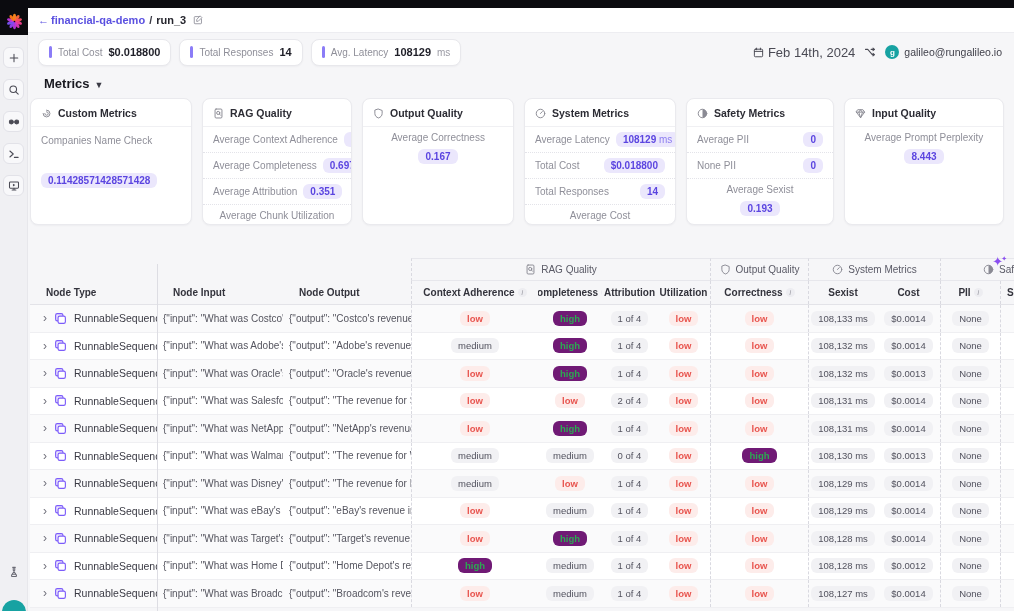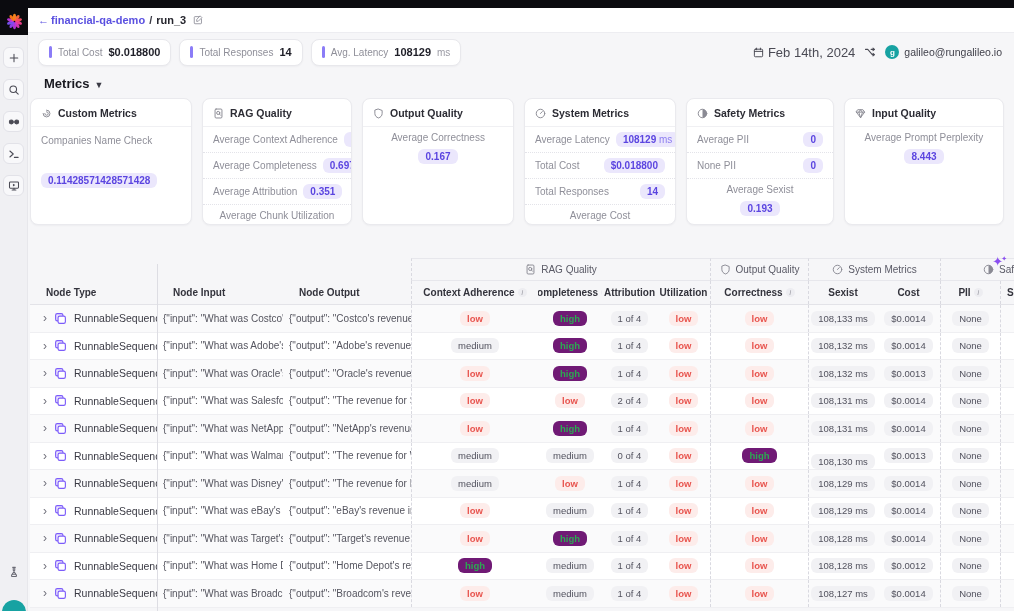--- a/index.html
+++ b/index.html
@@ -687,21 +687,21 @@
         </div>
         <div class="cell center" style="width: 55px;">
           <span class="bdg neutral">0 of 4</span>
         </div>
         <div class="cell center" style="width: 53px;">
           <span class="bdg red">low</span>
         </div>
         <div class="cell center dl" style="width: 98px;">
           <span class="bdg green">high</span>
         </div>
-        <div class="cell center dl" style="width: 69px; align-items: flex-end;">
+        <div class="cell center dl" style="width: 69px;">
           <span class="bdg neutral">108,130 ms</span>
         </div>
         <div class="cell center" style="width: 63px;">
           <span class="bdg neutral">$0.0013</span>
         </div>
         <div class="cell center dl" style="width: 60px;">
           <span class="bdg neutral">None</span>
         </div>
         <div class="cell center dl" style="width: 70px;"></div>
       </div>

